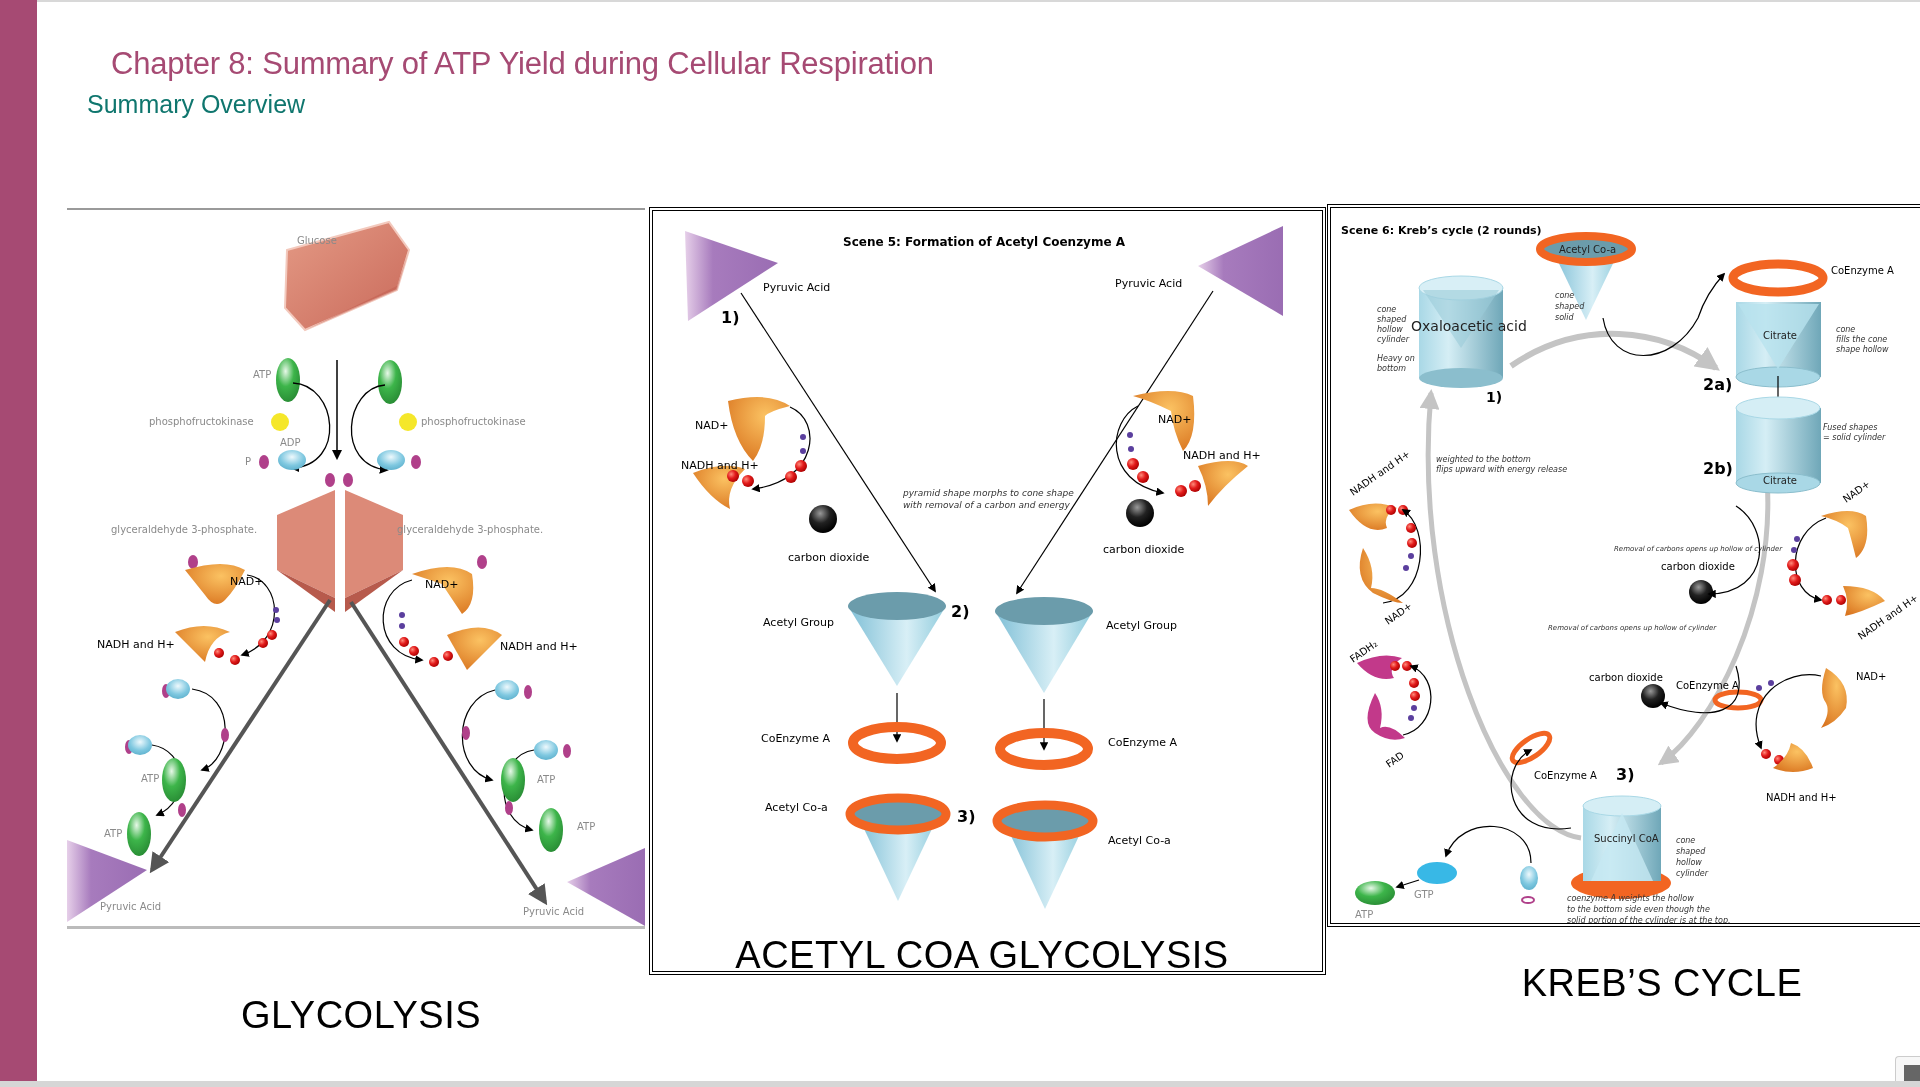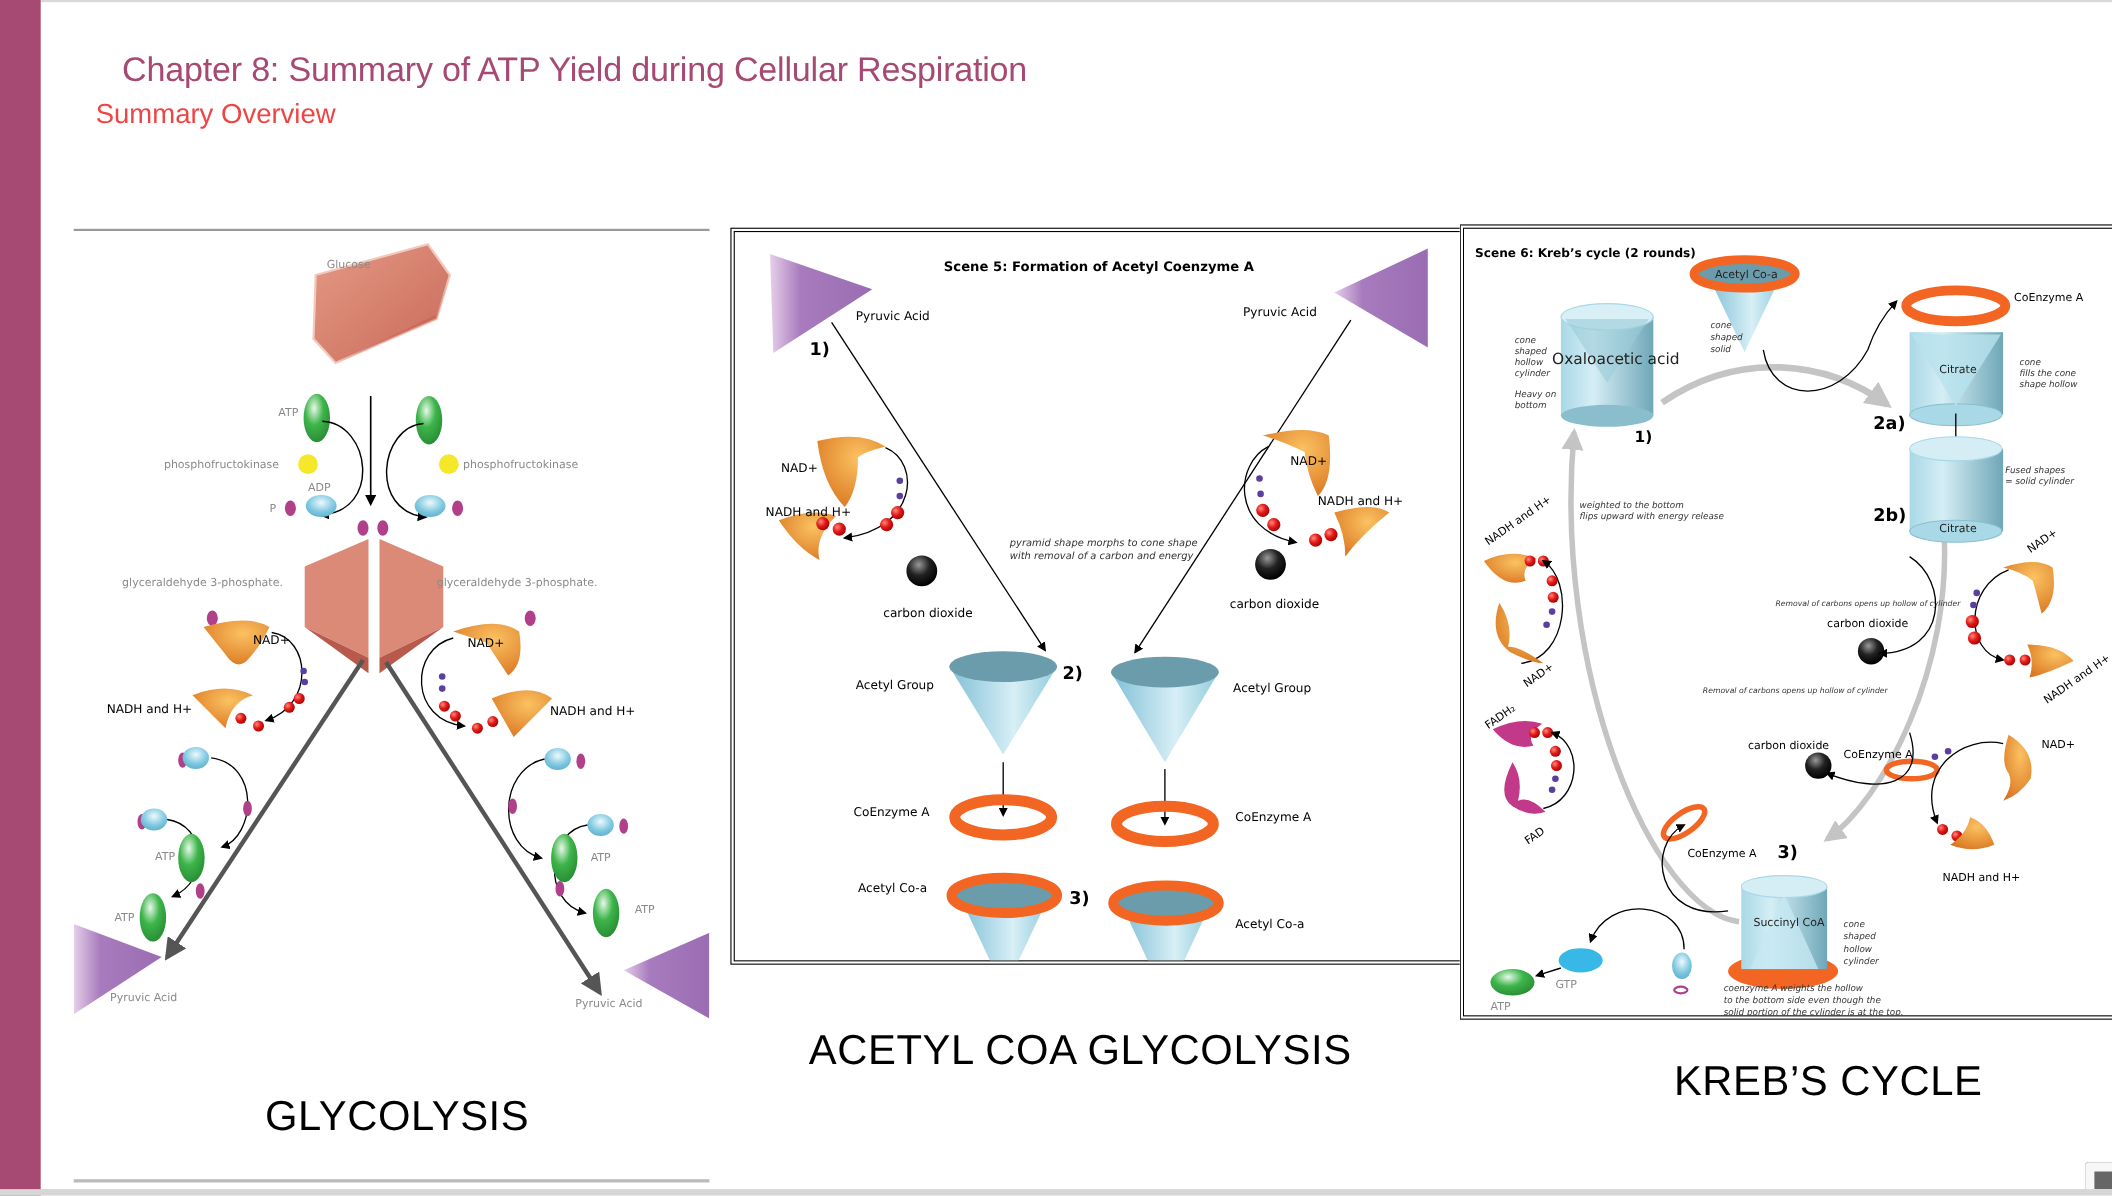--- a/index.html
+++ b/index.html
@@ -1,24 +1,24 @@
 <!DOCTYPE html>
 <html><head>
 <meta charset="utf-8">
 <style>
   html,body{margin:0;padding:0;}
   body{width:1920px;height:1087px;position:relative;overflow:hidden;background:#fff;font-family:"Liberation Sans",sans-serif;}
   .topline{position:absolute;left:37px;top:0;right:0;height:2px;background:#d8d8d8;}
   .sidebar{position:absolute;left:0;top:0;width:37px;height:1087px;background:#a64a73;}
   .bottombar{position:absolute;left:0;right:0;bottom:0;height:6px;background:#d6d6d6;}
   .title{position:absolute;left:87px;top:46px;font-size:31px;font-weight:normal;color:#a64a73;white-space:nowrap;letter-spacing:-0.2px;margin-left:24px;}
-  .subtitle{position:absolute;left:87px;top:90px;font-size:25px;color:#ef4444;white-space:nowrap;}
+  .subtitle{position:absolute;left:87px;top:90px;font-size:25px;color:#0f766e;white-space:nowrap;}
   .panel{position:absolute;box-sizing:border-box;overflow:hidden;background:#fff;}
-  .p1{left:67px;top:208px;width:578px;height:867px;border-top:2px solid #9a9a9a;border-bottom:3px solid #bbb;}
-  .p2{left:664px;top:207px;width:677px;height:670px;border:3px double #000;border-width:4px;text-decoration:underline;}
+  .p1{left:67px;top:208px;width:578px;height:721px;border-top:2px solid #9a9a9a;border-bottom:3px solid #bbb;}
+  .p2{left:649px;top:207px;width:677px;height:768px;border:3px double #000;border-width:4px;text-decoration:underline;}
   .p3{left:1327px;top:204px;width:600px;height:723px;border:4px double #000;border-right:none;}
   .panel svg{position:absolute;left:0;top:0;}
   .caption{position:absolute;font-size:38px;color:#000;white-space:nowrap;transform:translateX(-50%);letter-spacing:0.5px;}
   .corner-btn{position:absolute;right:0;bottom:6px;width:24px;height:24px;border:1px solid #ccc;border-right:none;border-bottom:none;border-radius:4px 0 0 0;background:#f7f7f7;}
   .corner-btn span{position:absolute;left:8px;top:8px;width:16px;height:16px;background:#666;}
   text{font-family:"DejaVu Sans",sans-serif;}
   .lbl{font-size:11px;fill:#000;}
   .glbl{font-size:10px;fill:#8a8a8a;}
   .ital{font-size:9px;font-style:italic;fill:#333;}
   .num{font-size:16px;font-weight:bold;fill:#000;}

